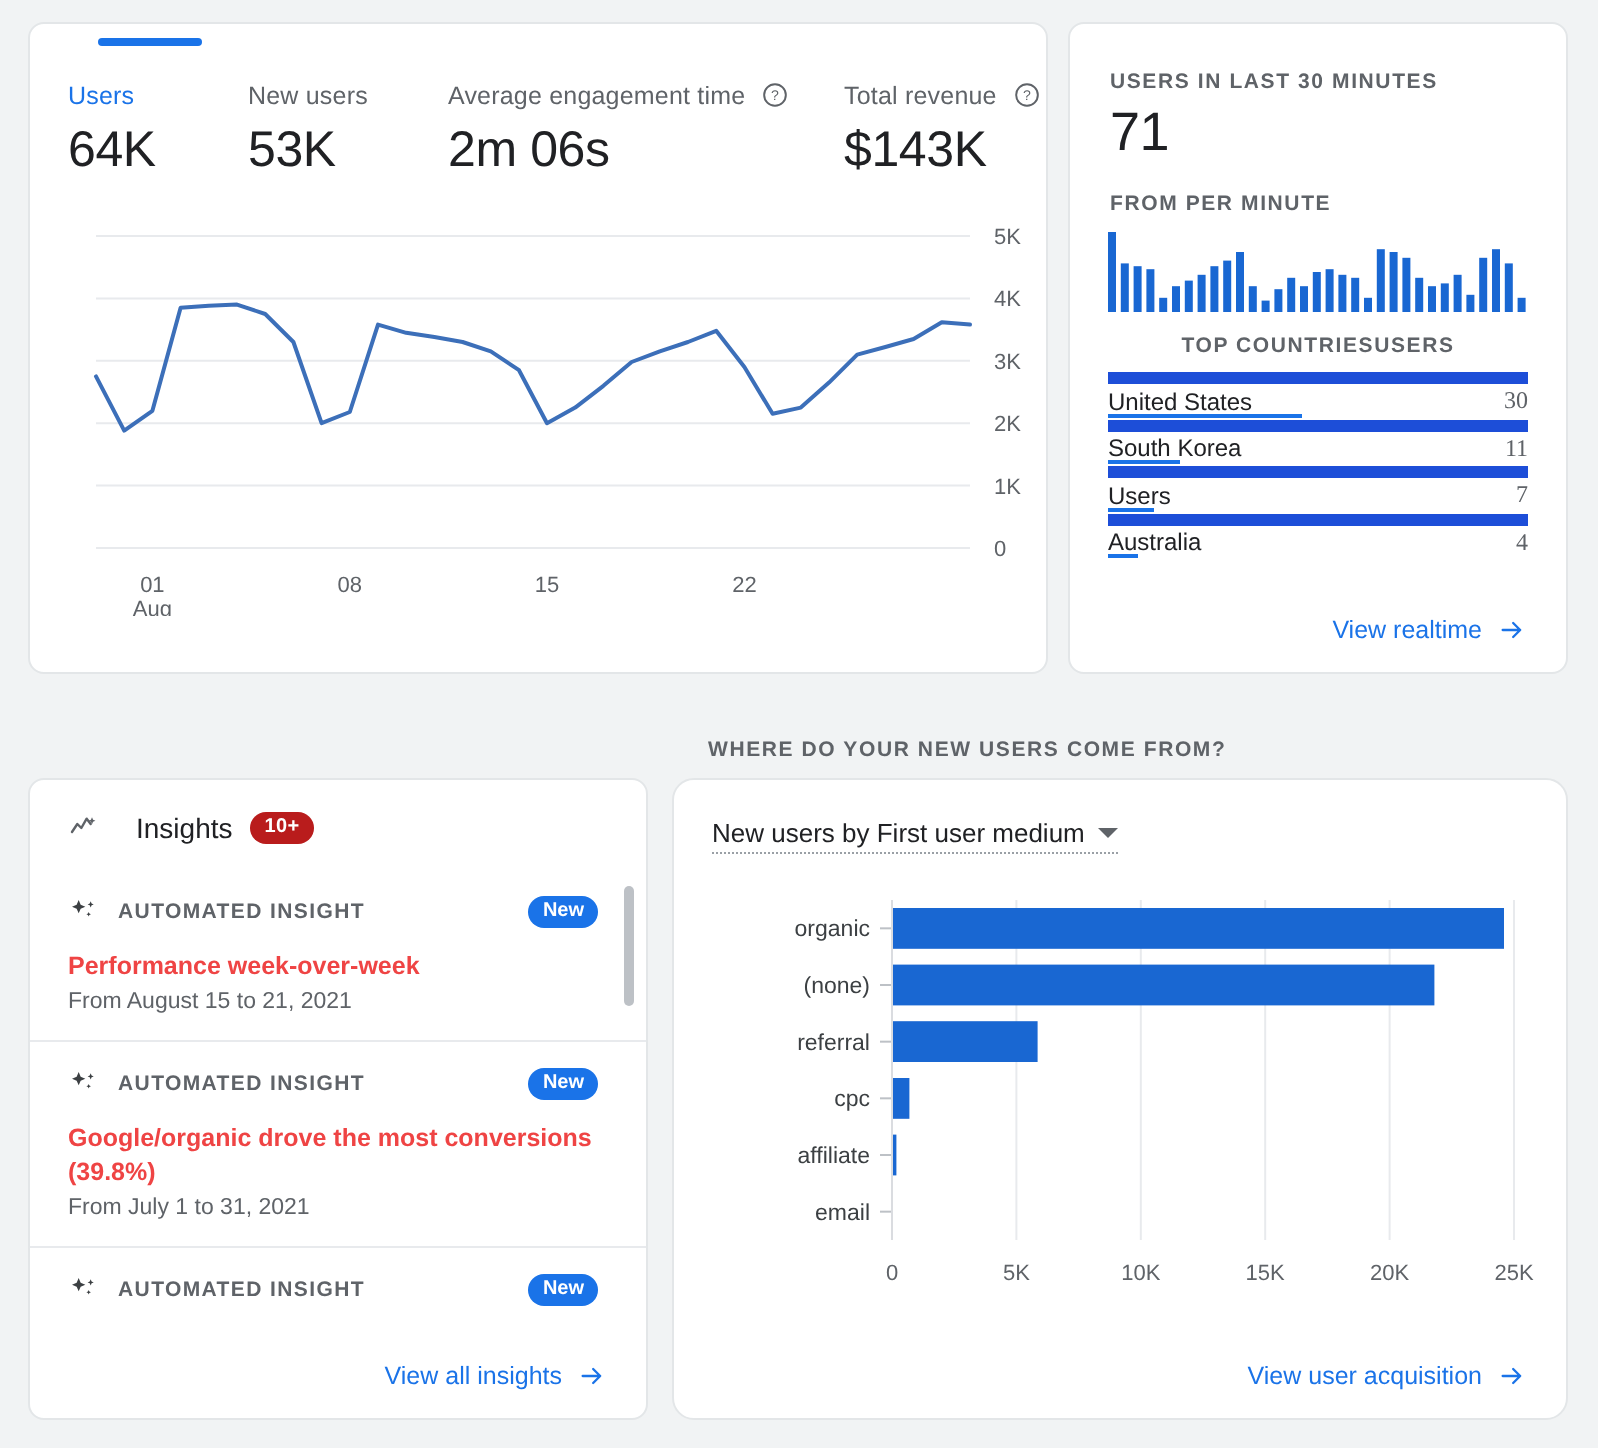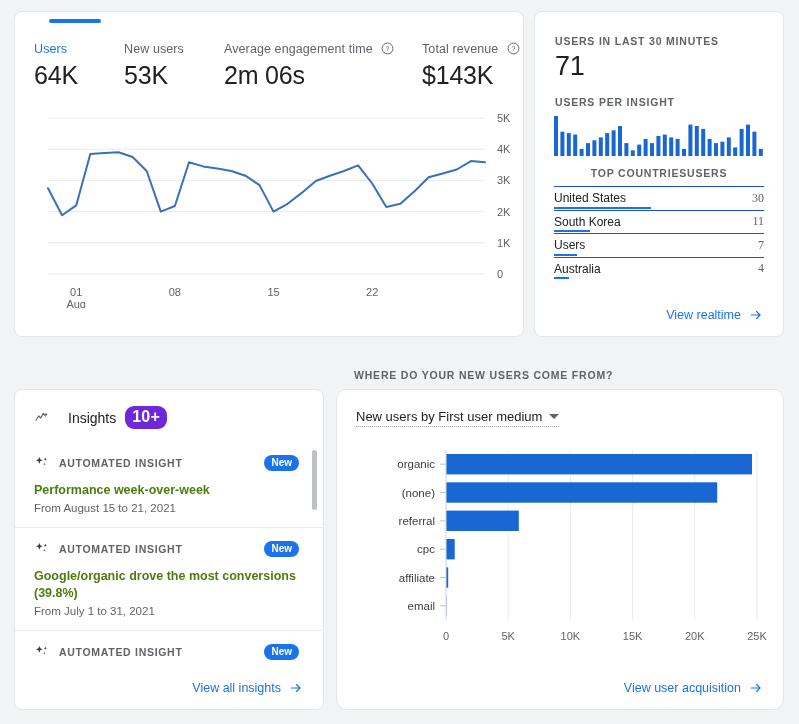--- a/index.html
+++ b/index.html
@@ -64,21 +64,21 @@
   .spark svg { display: block; }
 
   .rt-table { padding: 0 19px; margin-top: 9px; }
   .rt-tr-head {
     display: flex; justify-content: center;
     font-size: 10.5px; color: #5f6368; letter-spacing: .8px;
     font-weight: 700; padding-bottom: 7px;
   }
   .rt-row {
     position: relative; display: flex; justify-content: space-between;
-    align-items: center; border-top: 1px solid #1d4ed8; height: 23.5px;
+    align-items: center; border-top: 6px solid #1d4ed8; height: 23.5px;
   }
   .rt-country { font-size: 12px; color: #202124; }
   .rt-users { font-size: 12px; color: #5f6368; font-family: Liberation Serif, serif; }
   .rt-bar {
     position: absolute; left: 0; bottom: 1px; height: 2px; background: #1a73e8;
   }
   .rt-foot {
     position: absolute; right: 19px; bottom: 14px;
     font-size: 12.5px; color: #1a73e8; display: flex; align-items: center; gap: 7px;
     cursor: pointer;
@@ -91,40 +91,40 @@
     font-size: 10.5px; font-weight: 700; color: #5f6368; letter-spacing: .8px;
   }
 
   
   #insights-card { left: 14px; top: 389px; width: 310px; height: 321px; }
   .ins-title-row {
     display: flex; align-items: center; gap: 9px; padding: 16px 0 0 19px;
   }
   .ins-title { font-size: 14px; color: #202124; }
   .ins-badge {
-    background: #6d28d9; color: #fff; font-size: 16px; font-weight: 700;
+    background: #b91c1c; color: #fff; font-size: 10px; font-weight: 700;
     border-radius: 9px; padding: 2px 7px 3px; letter-spacing: .2px;
   }
   .ins-list { position: relative; margin-top: 13px; }
   .ins-item { padding: 0 24px 0 19px; position: relative; }
   .ins-item + .ins-item { border-top: 1px solid #e8eaed; }
   .ins-meta {
     display: flex; align-items: center; padding-top: 13px;
   }
   .spark-icon { width: 16px; height: 16px; margin-right: 9px; }
   .ins-kind {
     font-size: 10.5px; font-weight: 700; color: #5f6368; letter-spacing: .7px;
     flex: 1;
   }
   .new-badge {
     background: #1a73e8; color: #fff; font-size: 10px; font-weight: 700;
     border-radius: 9px; padding: 2px 7px 3px;
   }
   .ins-headline {
-    font-size: 12.5px; font-weight: 700; color: #4d7c0f;
+    font-size: 12.5px; font-weight: 700; color: #ef4444;
     margin-top: 11px; line-height: 1.35;
   }
   .ins-range { font-size: 11.5px; color: #5f6368; margin-top: 3px; padding-bottom: 13px; }
   .ins-item.last .ins-meta { padding-bottom: 4px; }
   .ins-scroll {
     position: absolute; right: 6px; top: 8px; width: 5px; height: 60px;
     background: #bdc1c6; border-radius: 3px;
   }
   .ins-foot {
     position: absolute; right: 19px; bottom: 14px;
@@ -209,21 +209,21 @@
           <text x="159.8709677419355" y="188" fill="#5f6368" font-size="11" text-anchor="middle" font-family="Liberation Sans, sans-serif">08</text>
           <text x="258.54838709677415" y="188" fill="#5f6368" font-size="11" text-anchor="middle" font-family="Liberation Sans, sans-serif">15</text>
           <text x="357.2258064516129" y="188" fill="#5f6368" font-size="11" text-anchor="middle" font-family="Liberation Sans, sans-serif">22</text>
         </svg>
     </div>
   </div>
 
   <div class="card" id="realtime-card">
     <div class="rt-head">USERS IN LAST 30 MINUTES</div>
     <div class="rt-big">71</div>
-    <div class="rt-sub">USERS PER INSIGHT</div>
+    <div class="rt-sub">FROM PER MINUTE</div>
 
     <div class="spark">
       <svg id="spark-svg" width="212" height="42" viewBox="0 0 212 42">
           <rect x="0.0" y="0.0" width="4" height="40.0" fill="#1967d2"></rect>
           <rect x="6.4" y="15.7" width="4" height="24.3" fill="#1967d2"></rect>
           <rect x="12.8" y="17.1" width="4" height="22.9" fill="#1967d2"></rect>
           <rect x="19.2" y="18.6" width="4" height="21.4" fill="#1967d2"></rect>
           <rect x="25.6" y="32.9" width="4" height="7.1" fill="#1967d2"></rect>
           <rect x="32.0" y="27.1" width="4" height="12.9" fill="#1967d2"></rect>
           <rect x="38.4" y="24.3" width="4" height="15.7" fill="#1967d2"></rect>

